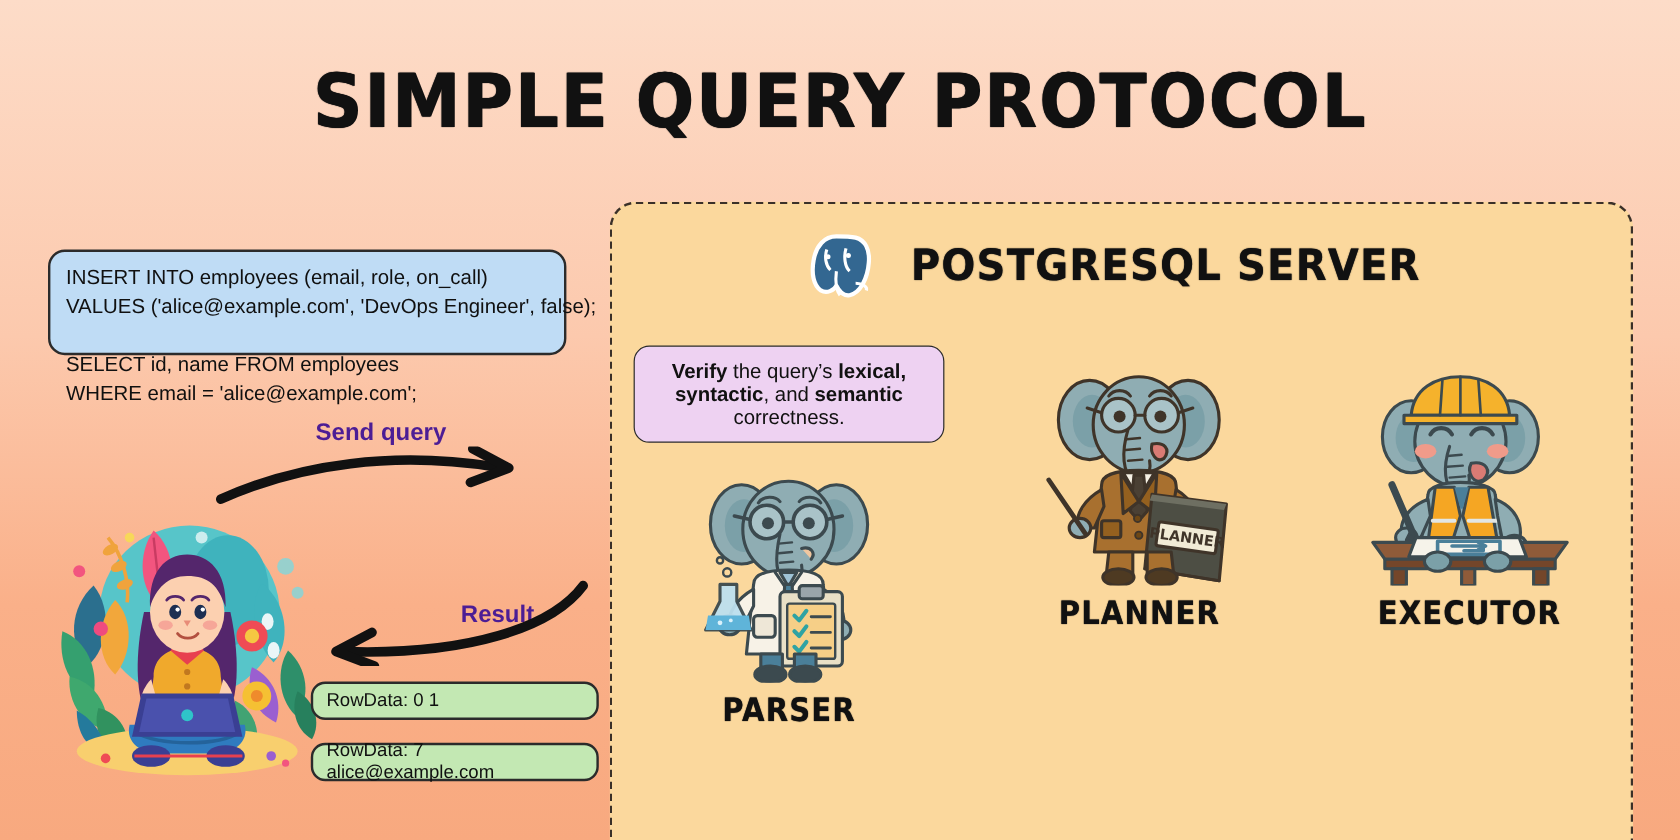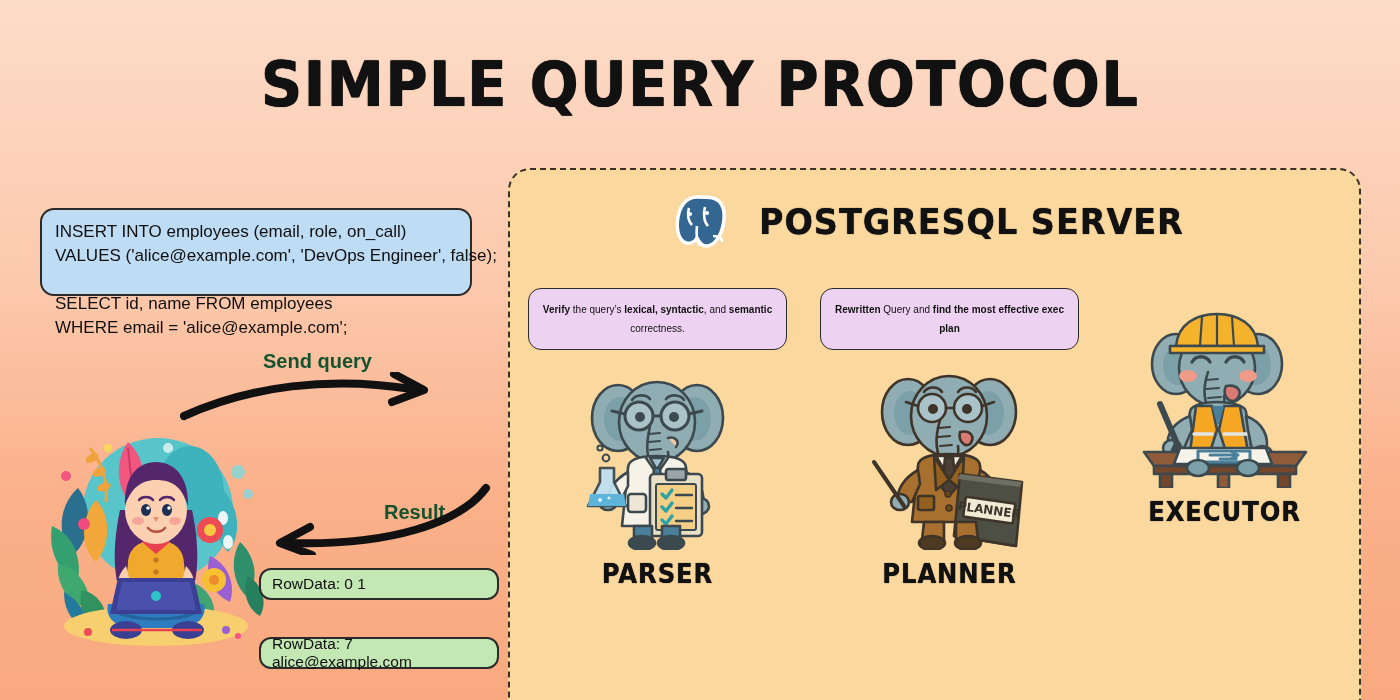--- a/index.html
+++ b/index.html
@@ -34,42 +34,42 @@
     line-height:24px;
     color:#101010;
     white-space:pre;
   }
 
   
   .arrow-label{
     position:absolute;
     font-weight:700;
     font-size:20px;
-    color:#14532d;
+    color:#4c1d95;
   }
   #send-query-label{ left:263px; top:350px; }
   #result-label{ left:340px; top:501px;margin-left:44px; }
   #send-query-arrow{ position:absolute; left:180px; top:372px; }
   #result-arrow{ position:absolute; left:270px; top:483px; }
 
   
   #client-illustration{ position:absolute; left:42px; top:414px; }
 
   
   .rowdata-box{
     position:absolute; left:259px; width:240px; height:32px;
     background:#c3e8b3;
     border:2px solid #2b2b2b;
     border-radius:12px;
     display:flex; align-items:center;
     padding-left:11px;
     font-size:15.5px; color:#101010;
   }
   #rowdata-0{ top:568px; }
-  #rowdata-1{ top:637px; }
+  #rowdata-1{ top:619px; }
 
   
   #server-panel{
     position:absolute; left:508px; top:168px; width:853px; height:590px;
     background:#fbd89d;
     border:2px dashed #3a3028;
     border-radius:22px;
   }
   #server-header{
     position:absolute; left:0; top:22px; width:853px;
@@ -91,21 +91,21 @@
   #stage-1{ left:310px; }
   #stage-2{ left:585px; }
 
   .stage-desc{
     background:#eed2f2;
     border:1.6px solid #2b2b2b;
     border-radius:13px;
     min-height:62px;
     padding:11px 9px;
     text-align:center;
-    font-size:10px;
+    font-size:17px;
     line-height:19px;
     color:#111;
     display:flex; align-items:center; 
   }
   .stage-desc b{ font-weight:700; }
 
   .stage-figure{
     height:178px;
     margin-top:22px;
     display:flex; align-items:flex-end; justify-content:center;
@@ -315,23 +315,20 @@
           <path d="M86 152 L86 166 L104 166 L104 152Z" fill="#4a7f99"></path>
           <ellipse cx="66" cy="169" rx="13" ry="7" fill="#3c4a4f"></ellipse>
           <ellipse cx="95" cy="169" rx="13" ry="7" fill="#3c4a4f"></ellipse>
         </g>
       </svg>
     </div>
     <div class="stage-name">PARSER</div>
   </div>
 
   <div class="stage" id="stage-1">
-    <div class="stage-desc">
-      <span><b>Rewritten</b><span> Query and </span><b>find the most effective exec plan</b></span>
-    </div>
     <div class="stage-figure">
       <svg width="172" height="180" viewBox="0 0 172 180">
         <g stroke="#3f3429" stroke-width="2.6" stroke-linejoin="round" stroke-linecap="round">
 
           <ellipse cx="44" cy="42" rx="26" ry="33" fill="#8fadb3"></ellipse>
           <ellipse cx="126" cy="42" rx="26" ry="33" fill="#8fadb3"></ellipse>
           <ellipse cx="46" cy="43" rx="16" ry="22" fill="#7ba0a8" stroke="none"></ellipse>
           <ellipse cx="124" cy="43" rx="16" ry="22" fill="#7ba0a8" stroke="none"></ellipse>
 
           <ellipse cx="85" cy="46" rx="38" ry="40" fill="#8fadb3"></ellipse>

